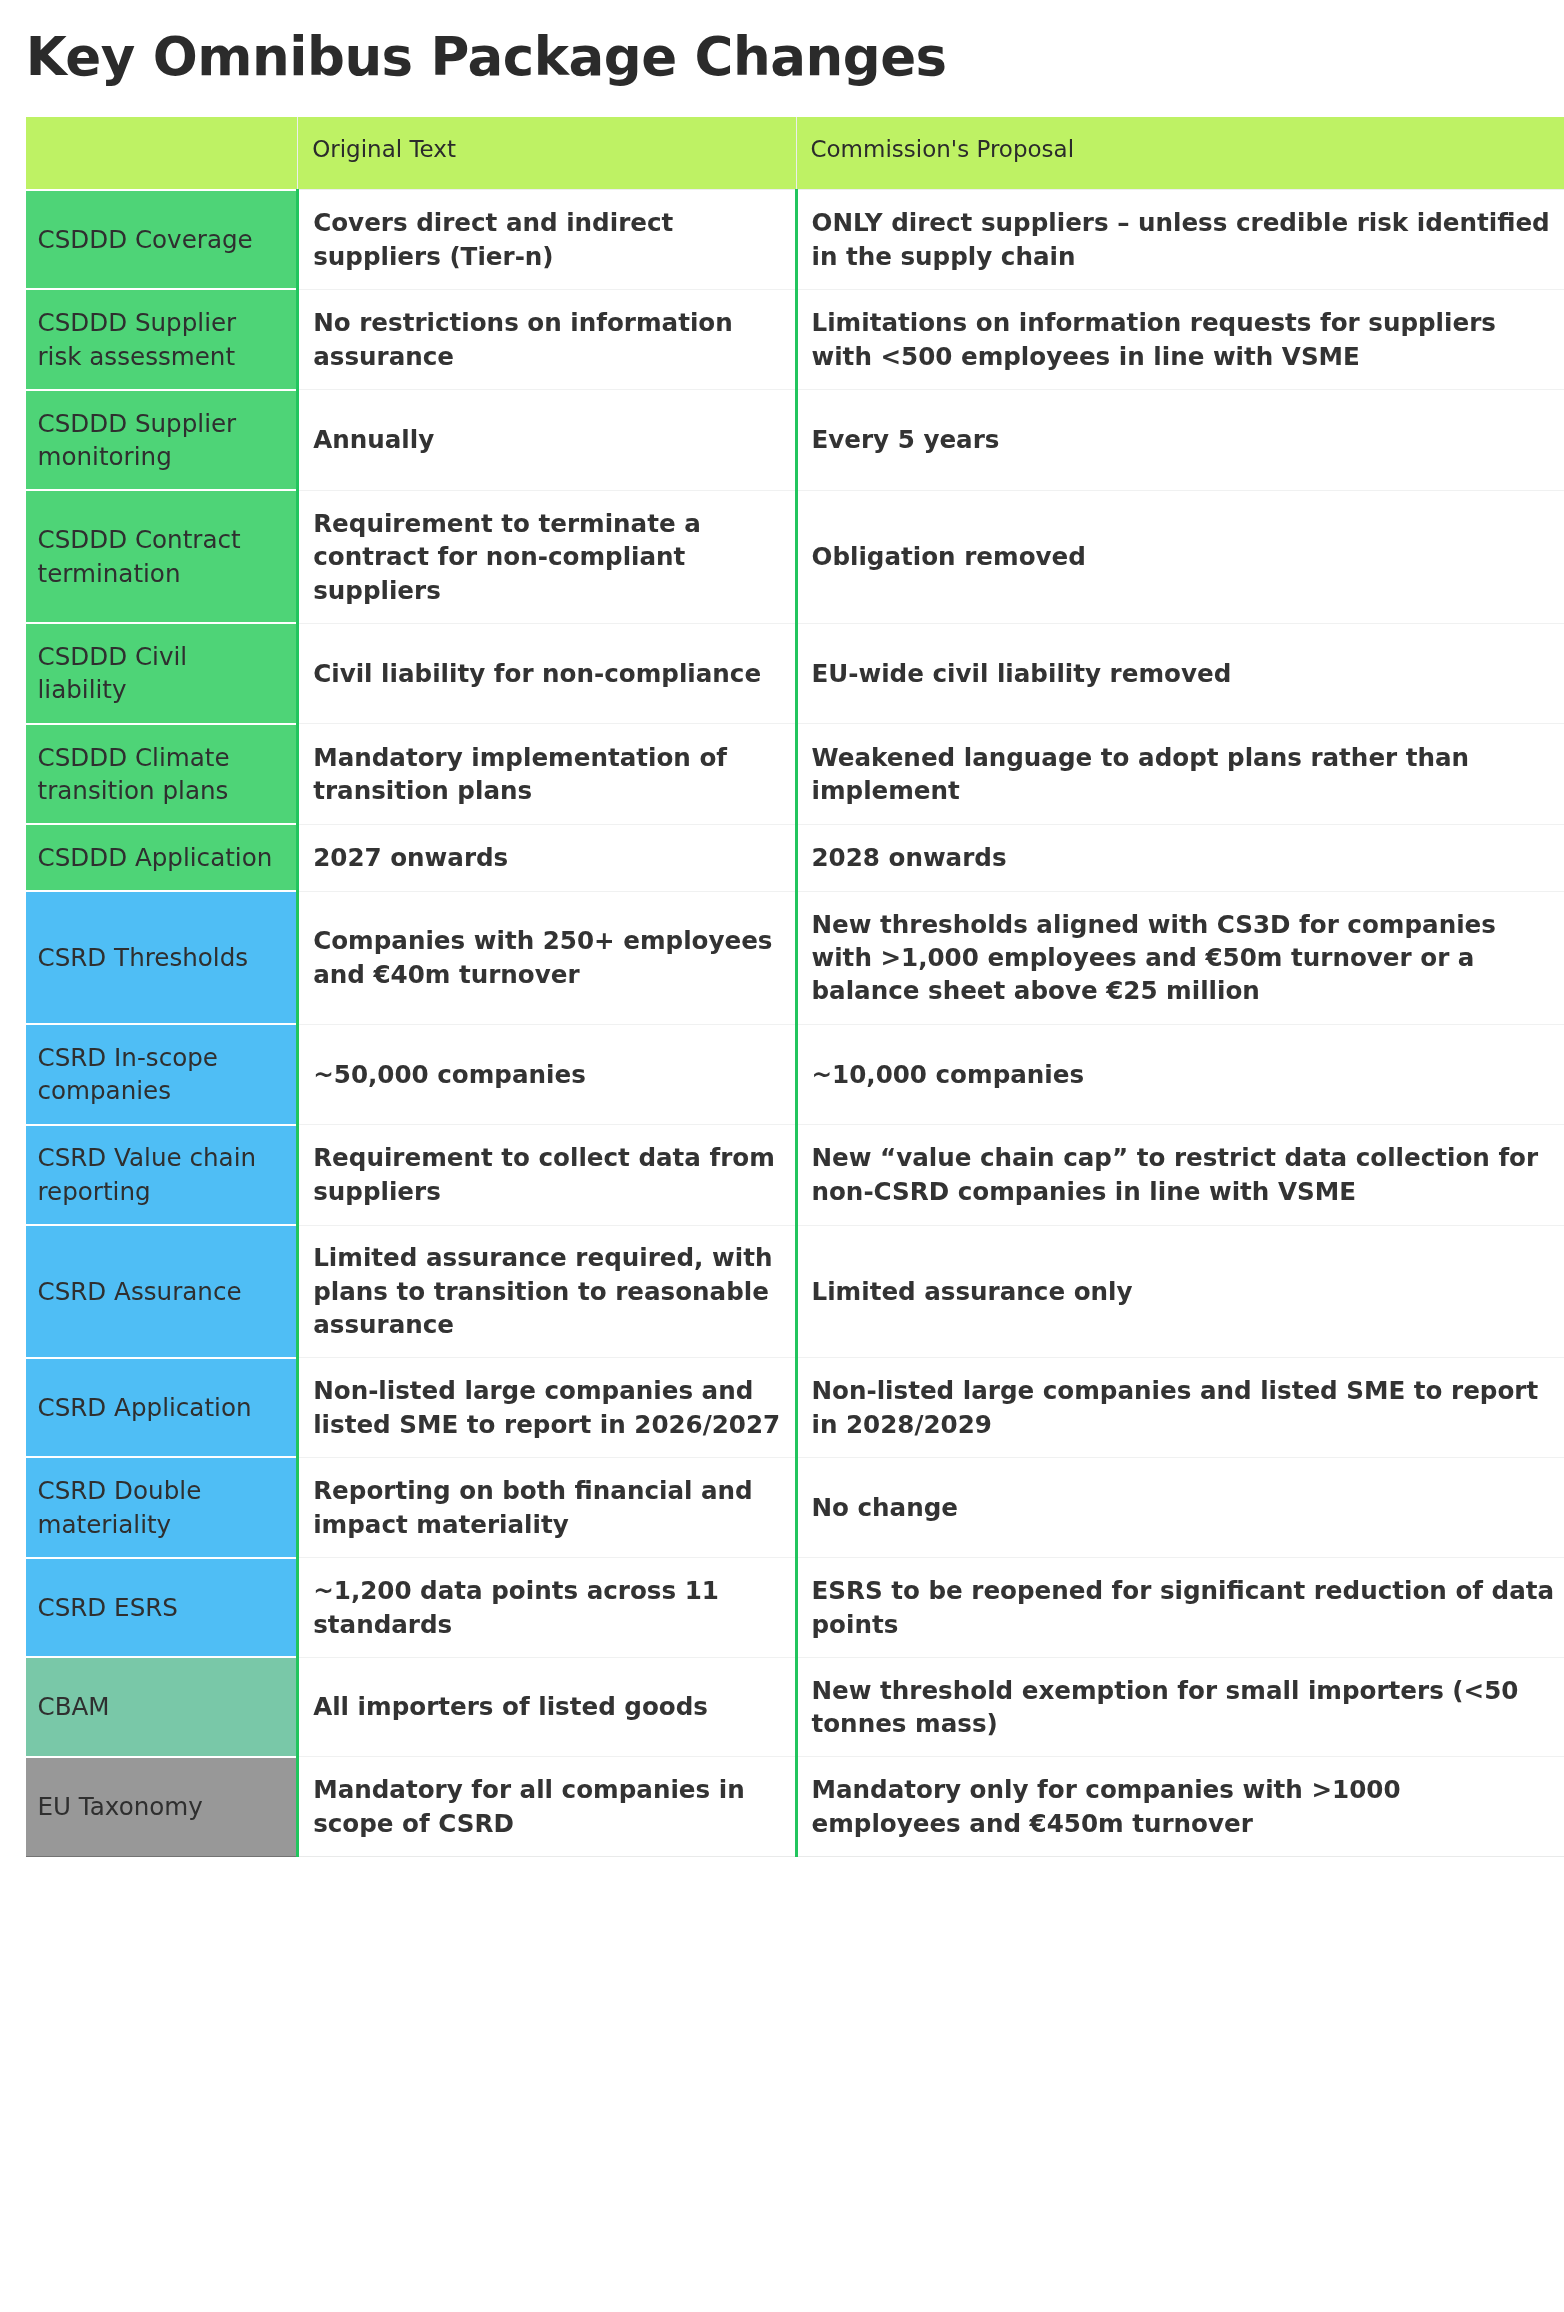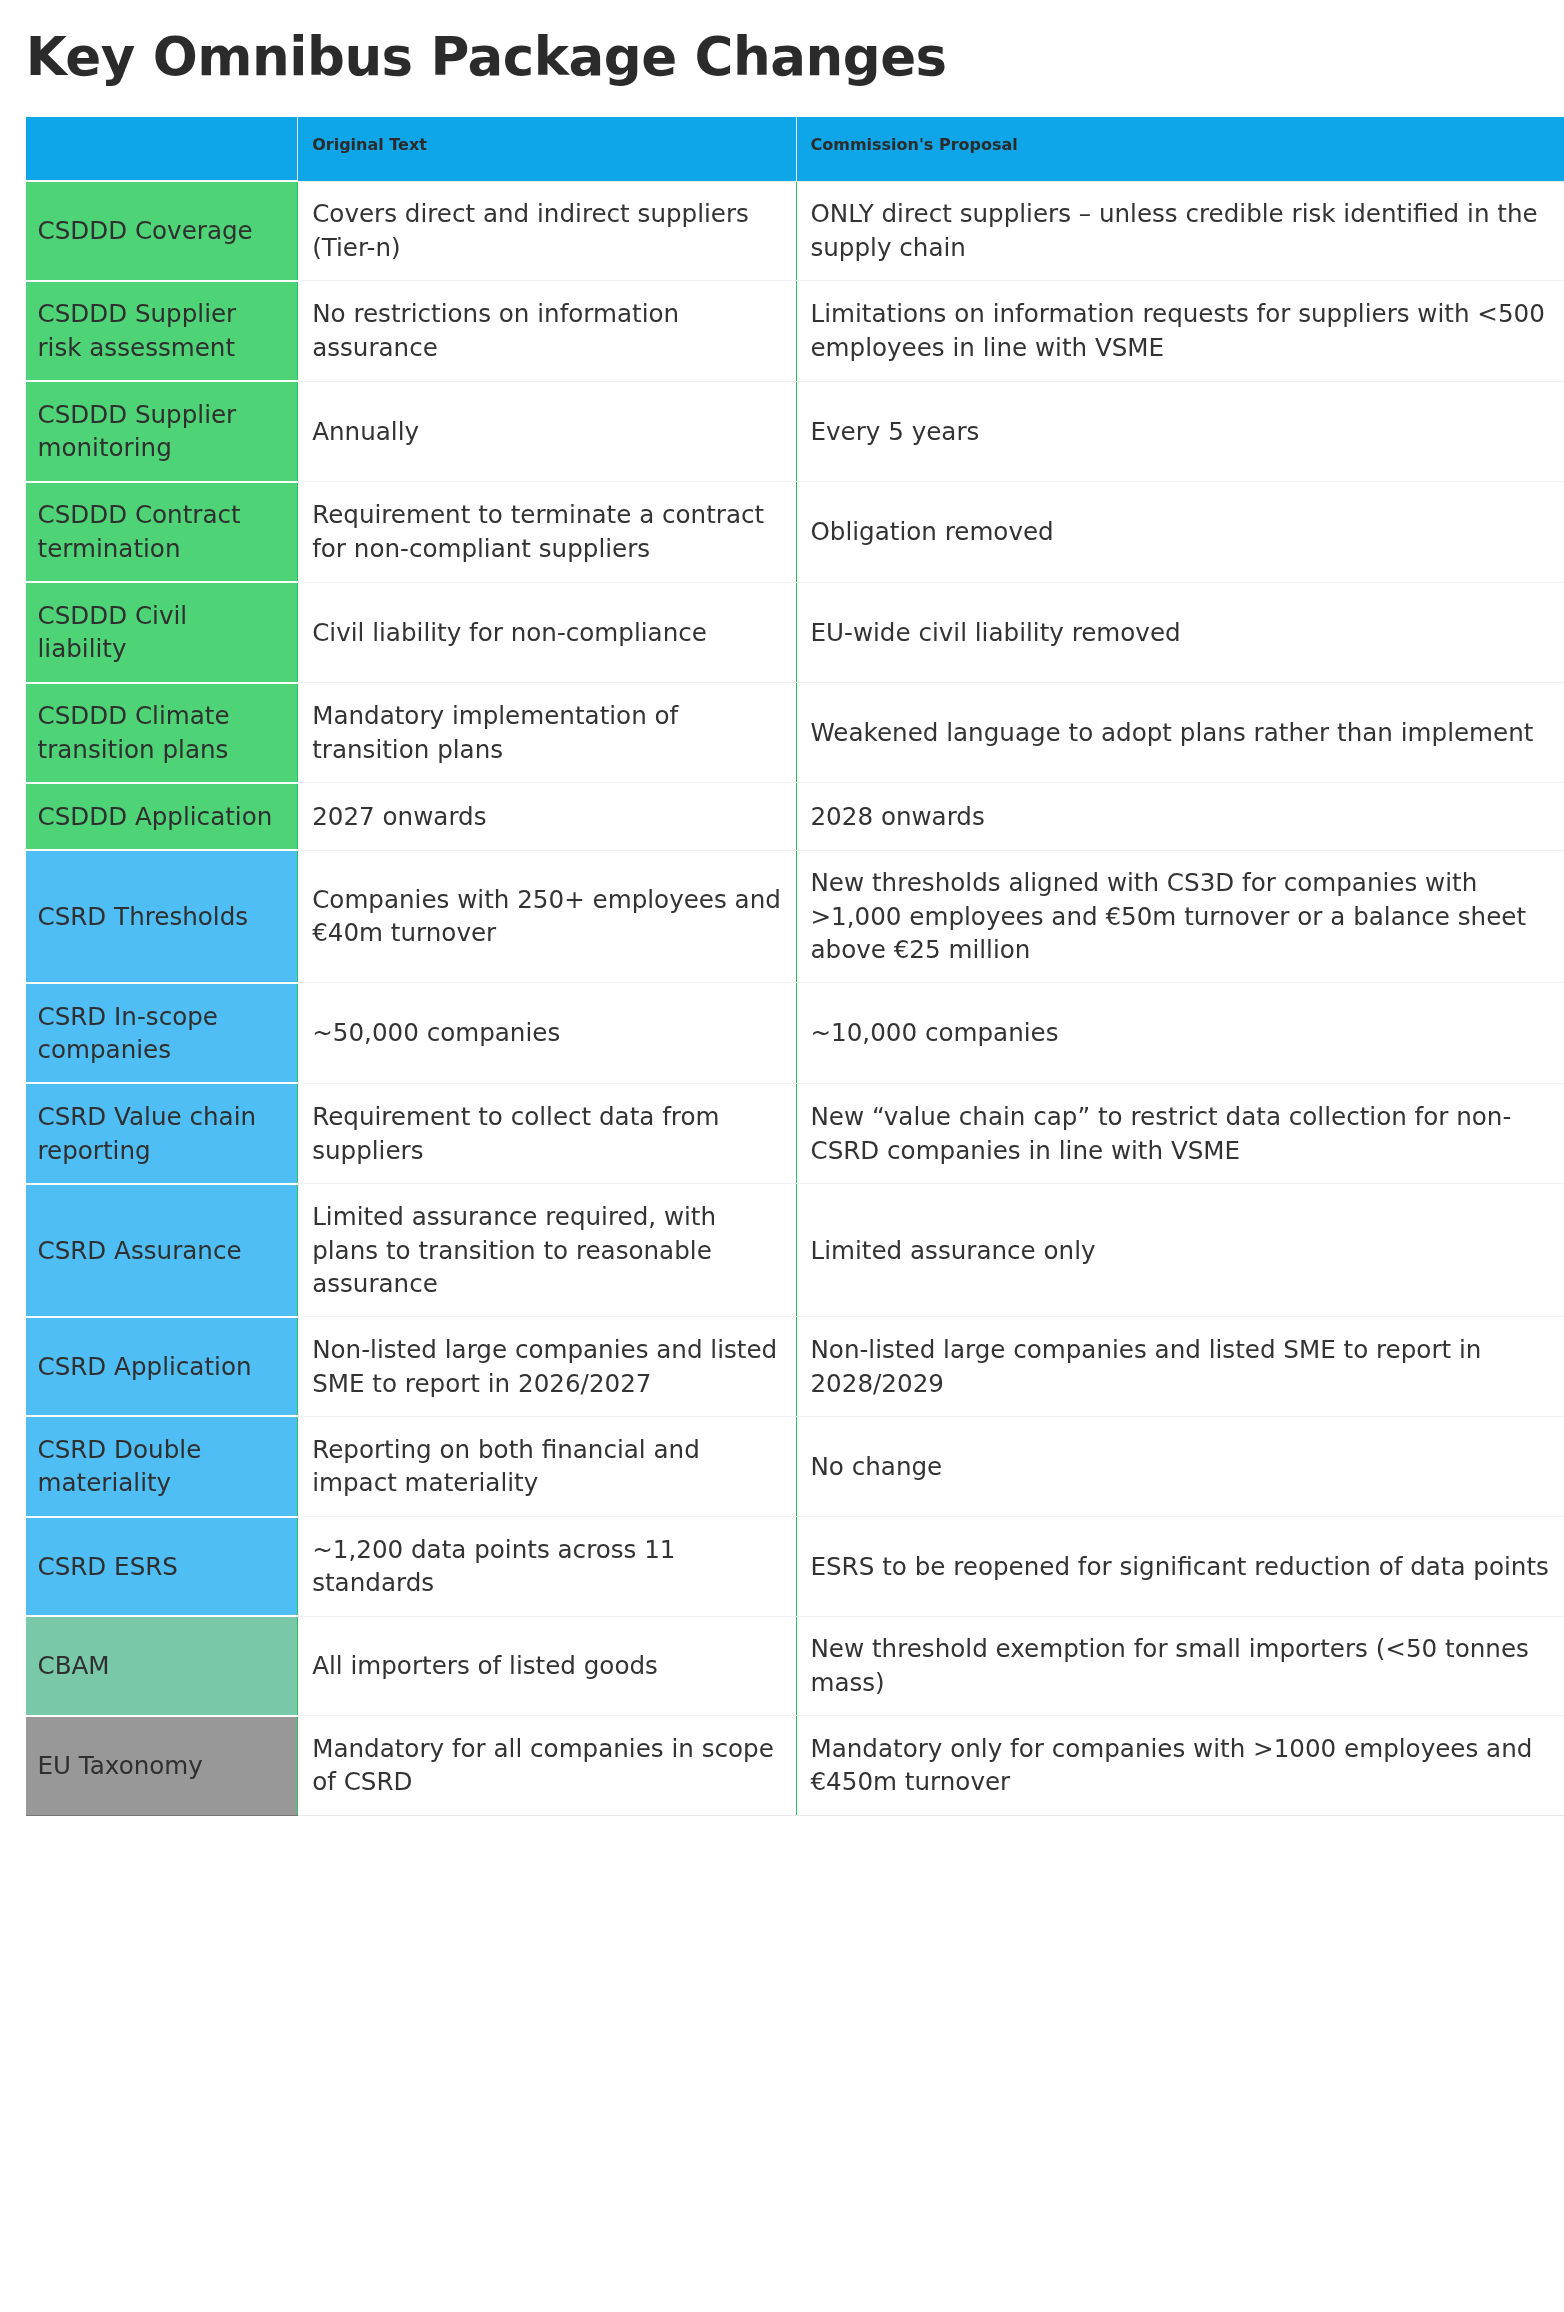--- a/index.html
+++ b/index.html
@@ -37,26 +37,26 @@
     margin: 31.5px 0 0 21.7px;
     table-layout: fixed;
   }
   table.omnibus col.c-label { width: 272px; }
   table.omnibus col.c-orig  { width: 498px; }
   table.omnibus col.c-prop  { width: 772px; }
 
   table.omnibus thead th {
     text-align: left;
     vertical-align: top;
-    font-size: 16px;
-    font-weight: 700;
+    font-size: 23px;
+    font-weight: 400;
     color: #2b2b2b;
     padding: 17.7px 13.8px 25.6px 13.8px;
     border-bottom: 1px solid #eceded;
-    background: #0ea5e9;
+    background: #bef264;
     line-height: 1.25;
   }
   table.omnibus thead th.h-blank {
     border-bottom: none;
     padding-left: 0;
     padding-right: 0;
   }
   table.omnibus thead th.h-orig,
   table.omnibus thead th.h-prop {
     border-left: 1px solid #eceded;
@@ -72,21 +72,22 @@
     background: #ffffff;
   }
   table.omnibus td.cell-label {
     color: #2f2f2f;
     padding-left: 11.8px;
     border-bottom: 1px solid #737373;
     border-top: 2px solid #ffffff;
   }
   table.omnibus td.cell-orig,
   table.omnibus td.cell-prop {
-    border-left: 1px solid #22c55e;
+    border-left: 3px solid #22c55e;
+    font-weight: bold;
   }
   table.omnibus tbody tr:last-child td.cell-orig,
   table.omnibus tbody tr:last-child td.cell-prop {
     border-bottom: 1px solid #e9eaea;
   }
 
   
   .cat-csddd { background: #4ED477 !important; }
   .cat-csrd  { background: #4FBEF5 !important; }
   .cat-cbam  { background: #79C8A8 !important; }

